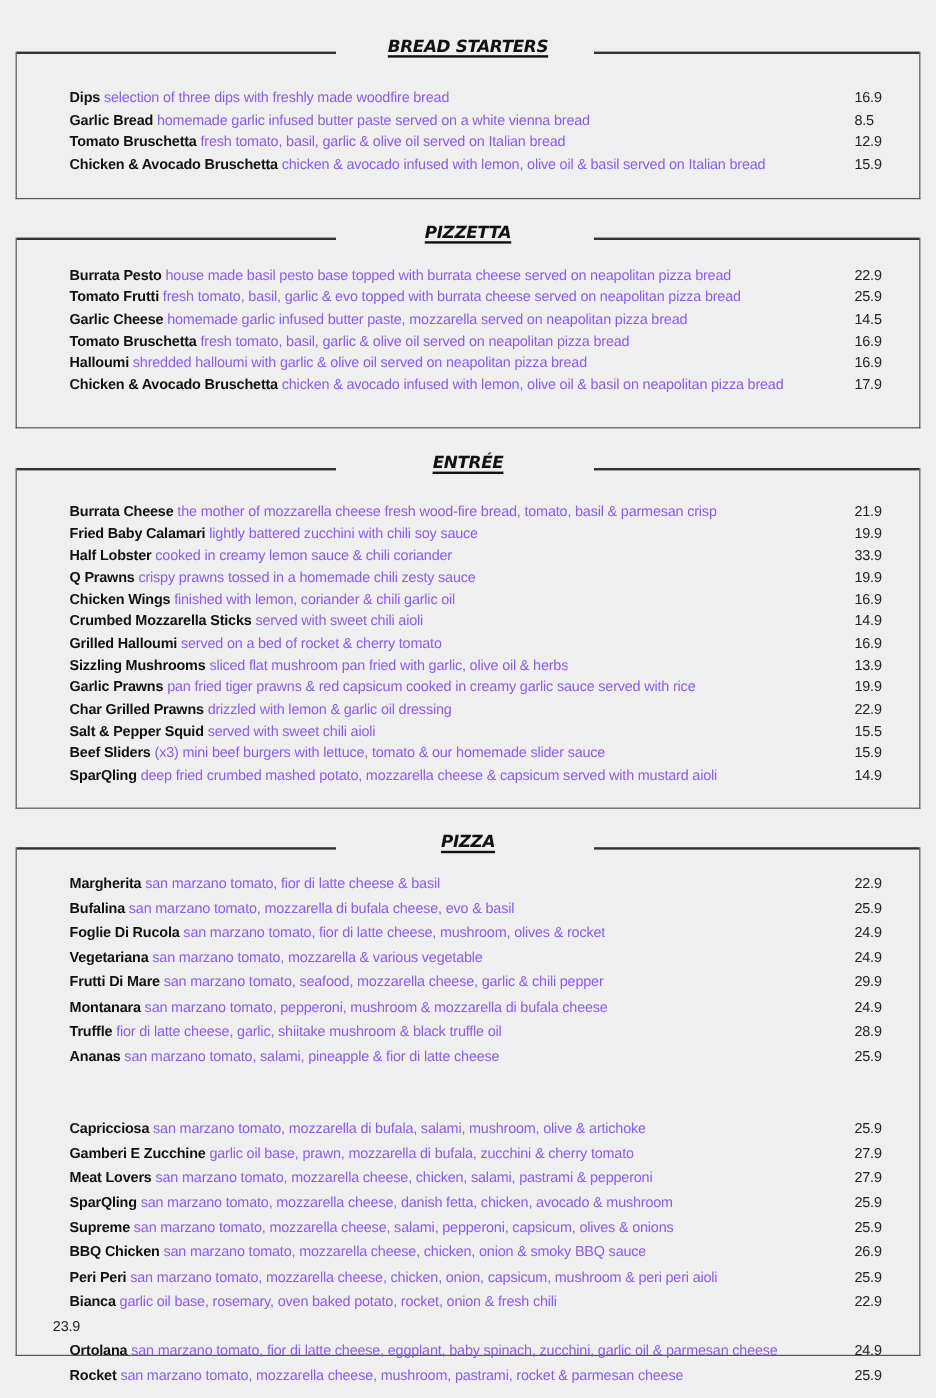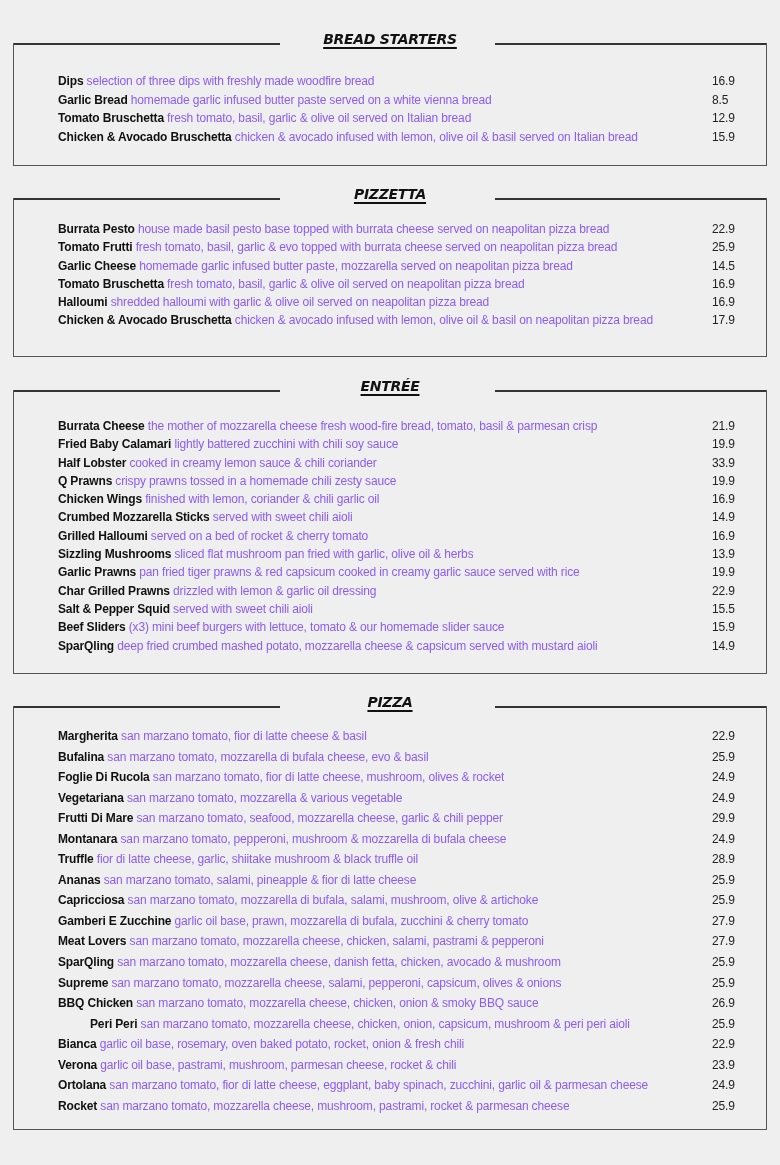--- a/index.html
+++ b/index.html
@@ -204,21 +204,21 @@
         <span class="price">24.9</span>
       </li>
       <li class="item" style="height: 20.55px; line-height: 20.55px;">
         <span class="txt"><span class="name">Truffle</span> <span class="desc">fior di latte cheese, garlic, shiitake mushroom &amp; black truffle oil</span></span>
         <span class="price">28.9</span>
       </li>
       <li class="item" style="height: 20.55px; line-height: 20.55px;">
         <span class="txt"><span class="name">Ananas</span> <span class="desc">san marzano tomato, salami, pineapple &amp; fior di latte cheese</span></span>
         <span class="price">25.9</span>
       </li>
-      <li class="item" style="height: 20.55px; line-height: 20.55px;">
+      <li class="item" style="height: 20.55px; line-height: 20.55px; margin-top: 40px;">
         <span class="txt"><span class="name">Capricciosa</span> <span class="desc">san marzano tomato, mozzarella di bufala, salami, mushroom, olive &amp; artichoke</span></span>
         <span class="price">25.9</span>
       </li>
       <li class="item" style="height: 20.55px; line-height: 20.55px;">
         <span class="txt"><span class="name">Gamberi E Zucchine</span> <span class="desc">garlic oil base, prawn, mozzarella di bufala, zucchini &amp; cherry tomato</span></span>
         <span class="price">27.9</span>
       </li>
       <li class="item" style="height: 20.55px; line-height: 20.55px;">
         <span class="txt"><span class="name">Meat Lovers</span> <span class="desc">san marzano tomato, mozzarella cheese, chicken, salami, pastrami &amp; pepperoni</span></span>
         <span class="price">27.9</span>
@@ -228,30 +228,29 @@
         <span class="price">25.9</span>
       </li>
       <li class="item" style="height: 20.55px; line-height: 20.55px;">
         <span class="txt"><span class="name">Supreme</span> <span class="desc">san marzano tomato, mozzarella cheese, salami, pepperoni, capsicum, olives &amp; onions</span></span>
         <span class="price">25.9</span>
       </li>
       <li class="item" style="height: 20.55px; line-height: 20.55px;">
         <span class="txt"><span class="name">BBQ Chicken</span> <span class="desc">san marzano tomato, mozzarella cheese, chicken, onion &amp; smoky BBQ sauce</span></span>
         <span class="price">26.9</span>
       </li>
-      <li class="item" style="height: 20.55px; line-height: 20.55px; margin-left: 32px;">
+      <li class="item" style="height: 20.55px; line-height: 20.55px;">
         <span class="txt"><span class="name">Peri Peri</span> <span class="desc">san marzano tomato, mozzarella cheese, chicken, onion, capsicum, mushroom &amp; peri peri aioli</span></span>
         <span class="price">25.9</span>
       </li>
       <li class="item" style="height: 20.55px; line-height: 20.55px;">
         <span class="txt"><span class="name">Bianca</span> <span class="desc">garlic oil base, rosemary, oven baked potato, rocket, onion &amp; fresh chili</span></span>
         <span class="price">22.9</span>
       </li>
       <li class="item" style="height: 20.55px; line-height: 20.55px;">
-        <span class="txt"><span class="name">Verona</span> <span class="desc">garlic oil base, pastrami, mushroom, parmesan cheese, rocket &amp; chili</span></span>
         <span class="price">23.9</span>
       </li>
       <li class="item" style="height: 20.55px; line-height: 20.55px;">
         <span class="txt"><span class="name">Ortolana</span> <span class="desc">san marzano tomato, fior di latte cheese, eggplant, baby spinach, zucchini, garlic oil &amp; parmesan cheese</span></span>
         <span class="price">24.9</span>
       </li>
       <li class="item" style="height: 20.55px; line-height: 20.55px;">
         <span class="txt"><span class="name">Rocket</span> <span class="desc">san marzano tomato, mozzarella cheese, mushroom, pastrami, rocket &amp; parmesan cheese</span></span>
         <span class="price">25.9</span>
       </li>

